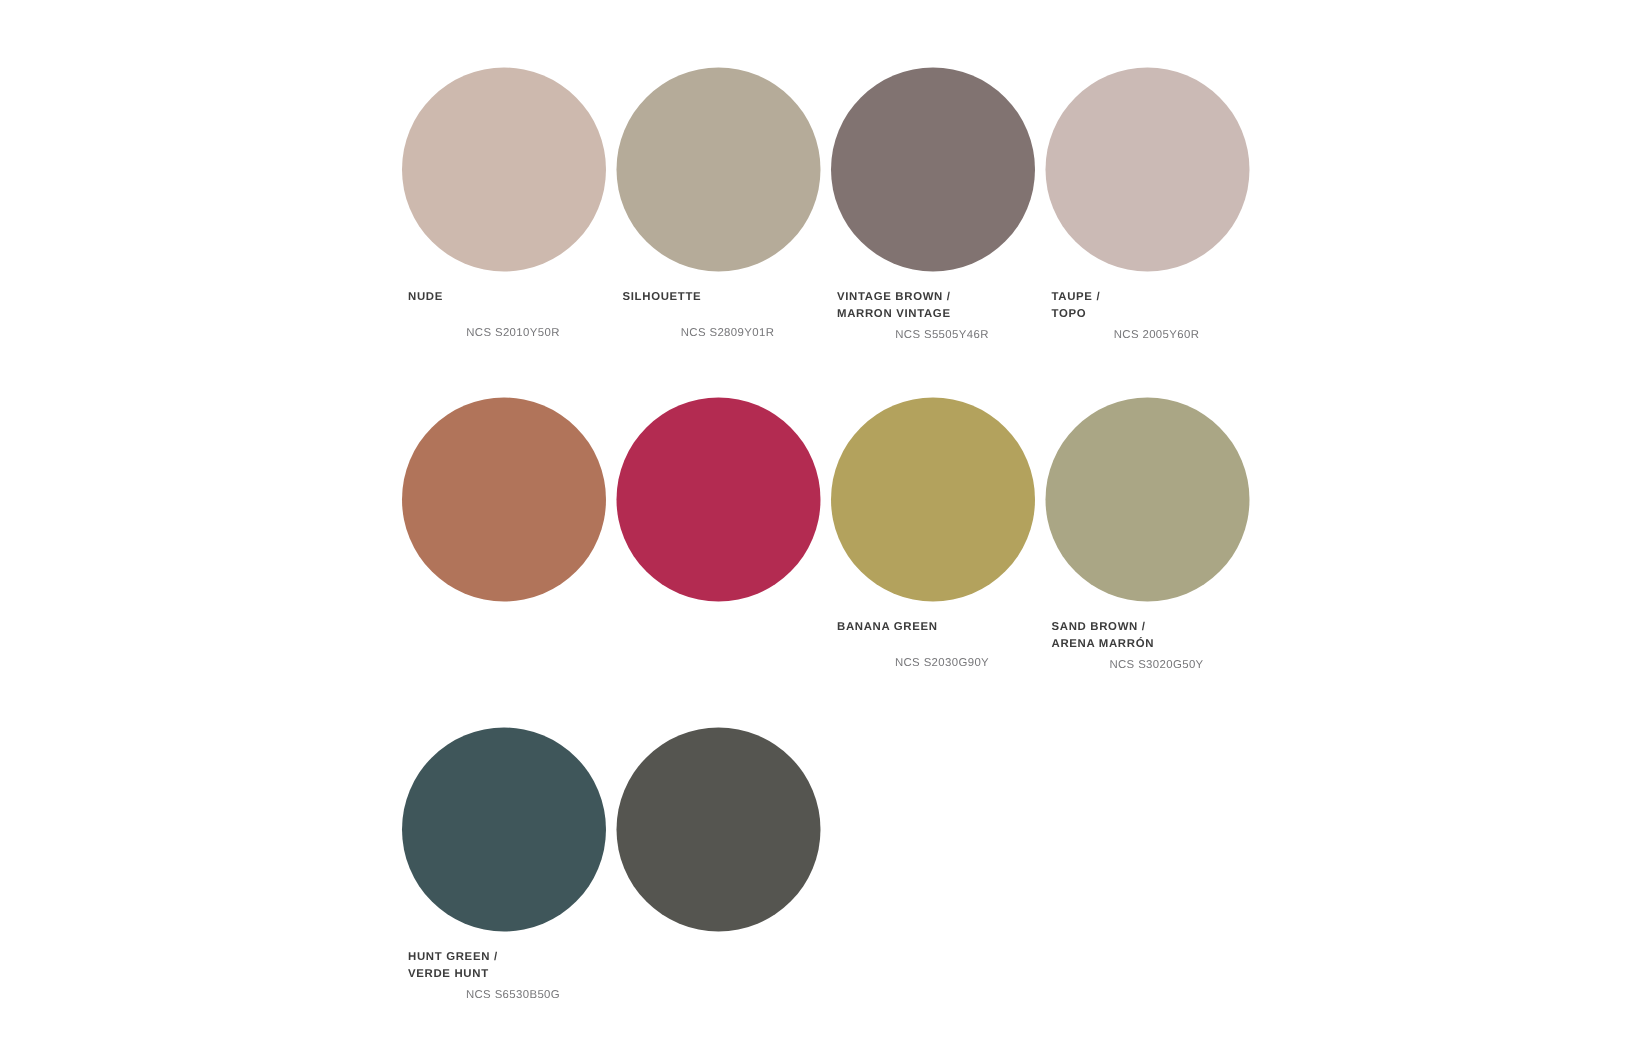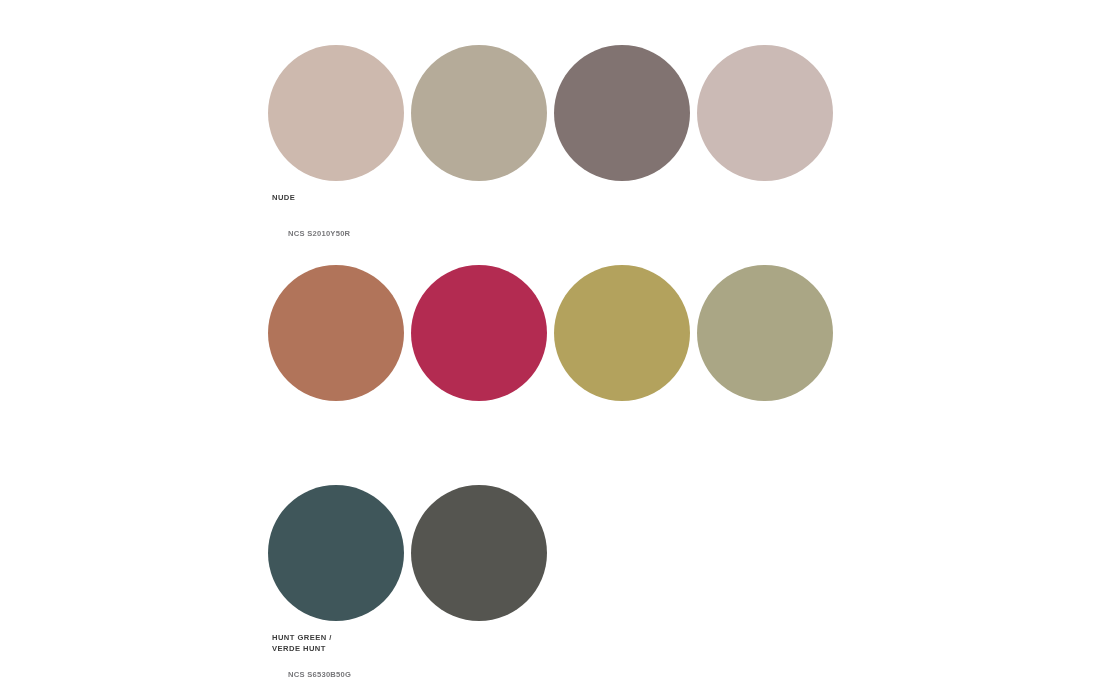--- a/index.html
+++ b/index.html
@@ -54,64 +54,88 @@
     font-weight: bold;
     letter-spacing: 0.45px;
     color: #3c3c3c;
     line-height: 10.6px;
     text-transform: uppercase;
     white-space: pre-line;
     margin: 0;
   }
   .swatch-code {
     font-size: 7.6px;
-    font-weight: bold;
+    font-weight: normal;
     letter-spacing: 0.25px;
     color: #77777a;
     line-height: 10.6px;
-    margin: 16px;
+    margin: 4px;
     padding-top: 9px;
+    text-align: center;
   }
   
   .swatch-cell.two-line .swatch-code {
     padding-top: 0;
   }
 </style>
 </head>
 <body>
 
 <div class="palette-sheet">
   <div class="palette-grid" id="palette-grid">
       <div class="swatch-cell">
         <div class="swatch-disc" style="background: rgb(205, 185, 174);"></div>
         <div class="swatch-caption">
           <p class="swatch-name">NUDE</p>
           <p class="swatch-code">NCS S2010Y50R</p>
         </div>
       </div>
       <div class="swatch-cell">
         <div class="swatch-disc" style="background: rgb(181, 171, 153);"></div>
+        <div class="swatch-caption">
+          <p class="swatch-name">SILHOUETTE</p>
+          <p class="swatch-code">NCS S2809Y01R</p>
+        </div>
       </div>
       <div class="swatch-cell two-line">
         <div class="swatch-disc" style="background: rgb(129, 115, 113);"></div>
+        <div class="swatch-caption">
+          <p class="swatch-name">VINTAGE BROWN /
+MARRON VINTAGE</p>
+          <p class="swatch-code">NCS S5505Y46R</p>
+        </div>
       </div>
       <div class="swatch-cell two-line">
         <div class="swatch-disc" style="background: rgb(203, 186, 181);"></div>
+        <div class="swatch-caption">
+          <p class="swatch-name">TAUPE /
+TOPO</p>
+          <p class="swatch-code">NCS 2005Y60R</p>
+        </div>
       </div>
       <div class="swatch-cell">
         <div class="swatch-disc" style="background: rgb(177, 116, 90);"></div>
       </div>
       <div class="swatch-cell">
         <div class="swatch-disc" style="background: rgb(179, 43, 81);"></div>
       </div>
       <div class="swatch-cell">
         <div class="swatch-disc" style="background: rgb(179, 162, 93);"></div>
+        <div class="swatch-caption">
+          <p class="swatch-name">BANANA GREEN</p>
+          <p class="swatch-code">NCS S2030G90Y</p>
+        </div>
       </div>
       <div class="swatch-cell two-line">
         <div class="swatch-disc" style="background: rgb(170, 166, 133);"></div>
+        <div class="swatch-caption">
+          <p class="swatch-name">SAND BROWN /
+ARENA MARRÓN</p>
+          <p class="swatch-code">NCS S3020G50Y</p>
+        </div>
       </div>
       <div class="swatch-cell two-line">
         <div class="swatch-disc" style="background: rgb(63, 86, 90);"></div>
         <div class="swatch-caption">
           <p class="swatch-name">HUNT GREEN /
 VERDE HUNT</p>
           <p class="swatch-code">NCS S6530B50G</p>
         </div>
       </div>
       <div class="swatch-cell two-line">

